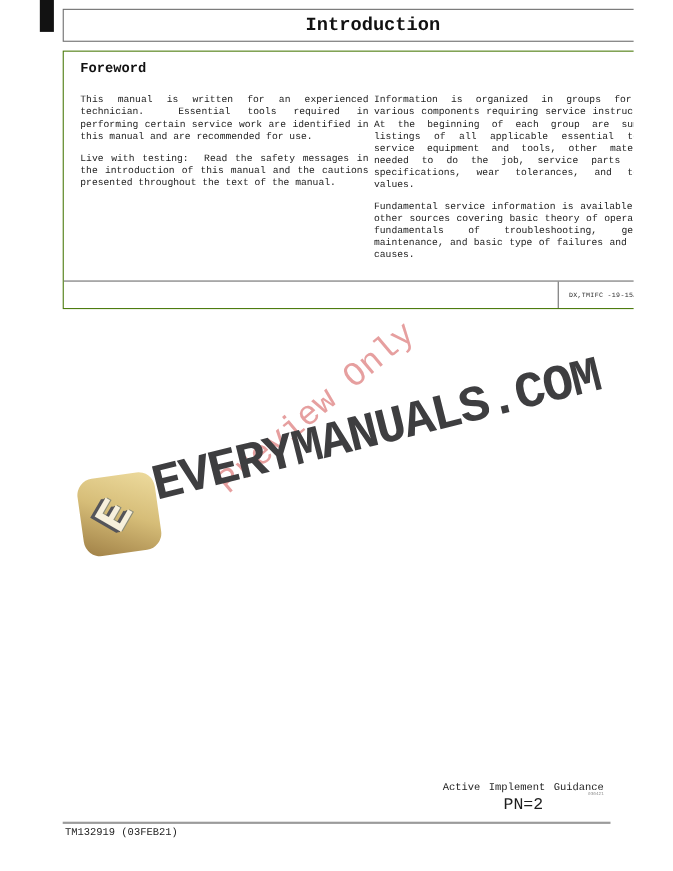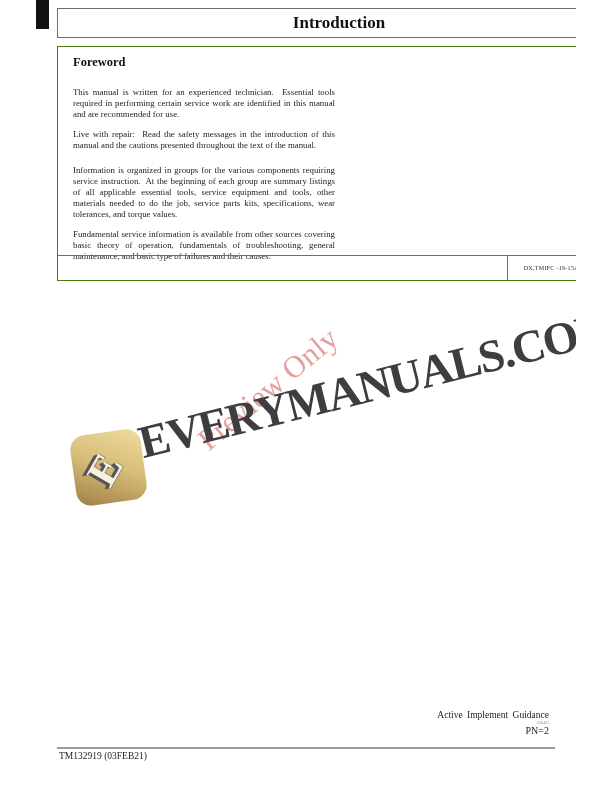--- a/index.html
+++ b/index.html
@@ -1,39 +1,39 @@
 <!DOCTYPE html>
 <html><head>
 <meta charset="utf-8">
 <title>Introduction</title>
 <style>
   html,body { margin:0; padding:0; background:#ffffff; }
   .page {
     position:relative; width:540px; height:792px; margin:0 auto;
     background:#ffffff; overflow:hidden;
-    font-family:Liberation Serif, serif; color:#1d1d1d;
+    font-family:Liberation Mono, monospace; color:#1d1d1d;
   }
 
   
   .chapter-tab { position:absolute; left:0; top:0; width:13px; height:29px; background:#121212; }
 
   
   .header-box {
     position:absolute; left:21px; top:8px; width:562px; height:28px;
     border:1px solid #6e6e6e; display:flex; align-items:center; justify-content:center;
   }
   .header-box h1 { margin:0; font-size:17px; font-weight:bold; color:#111; }
 
   
   .foreword-box {
     position:absolute; left:21px; top:46px; width:562px; height:233px;
     border:1px solid #4d7c0f;
   }
   .foreword-box h2 { margin:8px 0 0 15px; font-size:12.5px; font-weight:bold; color:#111; }
-  .columns { display:flex; gap:5px; margin:17px 15px 0 15px;flex-direction:column; }
+  .columns { display:flex; gap:5px; margin:17px 15px 0 15px; }
   .col { width:262px; }
   .col p {
     margin:0 0 9px 0; font-size:8.8px; line-height:11px; color:#1d1d1d;
     text-align:justify; white-space:pre-wrap;
   }
   .alert-icon { display:inline-block; vertical-align:-1px; margin-right:3px; }
 
   .footnote-row {
     position:absolute; left:0; right:0; bottom:0; height:24px;
     border-top:1px solid #6e6e6e;
@@ -66,39 +66,39 @@
     transform:rotate(-52deg) translate(-3px,-2px);
     text-shadow:-1px -1px 0 #55555a, -2px -2px 0 #55555a, -3px -3px 0 #55555a, 1px 1px 0 #8d8d78;
   }
 
   
   .footer-rule { position:absolute; left:21px; right:21px; top:747px; border-top:2px solid #9b9b9b; }
   .footer-left { position:absolute; left:23px; top:751px; font-size:9.5px; color:#1d1d1d; }
   .footer-right { position:absolute; right:27px; top:710px; text-align:right; }
   .footer-right .title { font-size:9.5px; color:#1d1d1d; word-spacing:2px; }
   .footer-right .tiny { font-size:4px; color:#8d8d8d; line-height:5px; }
-  .footer-right .pn { font-size:10px; color:#1d1d1d; line-height:11px; }
+  .footer-right .pn { font-size:15px; color:#1d1d1d; line-height:11px;text-align:center; }
 </style>
 </head>
 <body>
 
 <div class="page">
 
   <div class="chapter-tab"></div>
 
   <div class="header-box">
     <h1>Introduction</h1>
   </div>
 
   <div class="foreword-box">
     <h2>Foreword</h2>
     <div class="columns">
       <div class="col">
         <p>This manual is written for an experienced technician.  Essential tools required in performing certain service work are identified in this manual and are recommended for use.</p>
-        <p>Live with repair:  Read the safety messages in the introduction of this manual and the cautions presented throughout the text of the manual.</p>
+        <p>Live with testing:  Read the safety messages in the introduction of this manual and the cautions presented throughout the text of the manual.</p>
       </div>
       <div class="col">
         <p>Information is organized in groups for the various components requiring service instruction.  At the beginning of each group are summary listings of all applicable essential tools, service equipment and tools, other materials needed to do the job, service parts kits, specifications, wear tolerances, and torque values.</p>
         <p>Fundamental service information is available from other sources covering basic theory of operation, fundamentals of troubleshooting, general maintenance, and basic type of failures and their causes.</p>
       </div>
     </div>
     <div class="footnote-row">
       <div class="footnote-cell">DX,TMIFC -19-15APR14-1/1</div>
     </div>
   </div>

